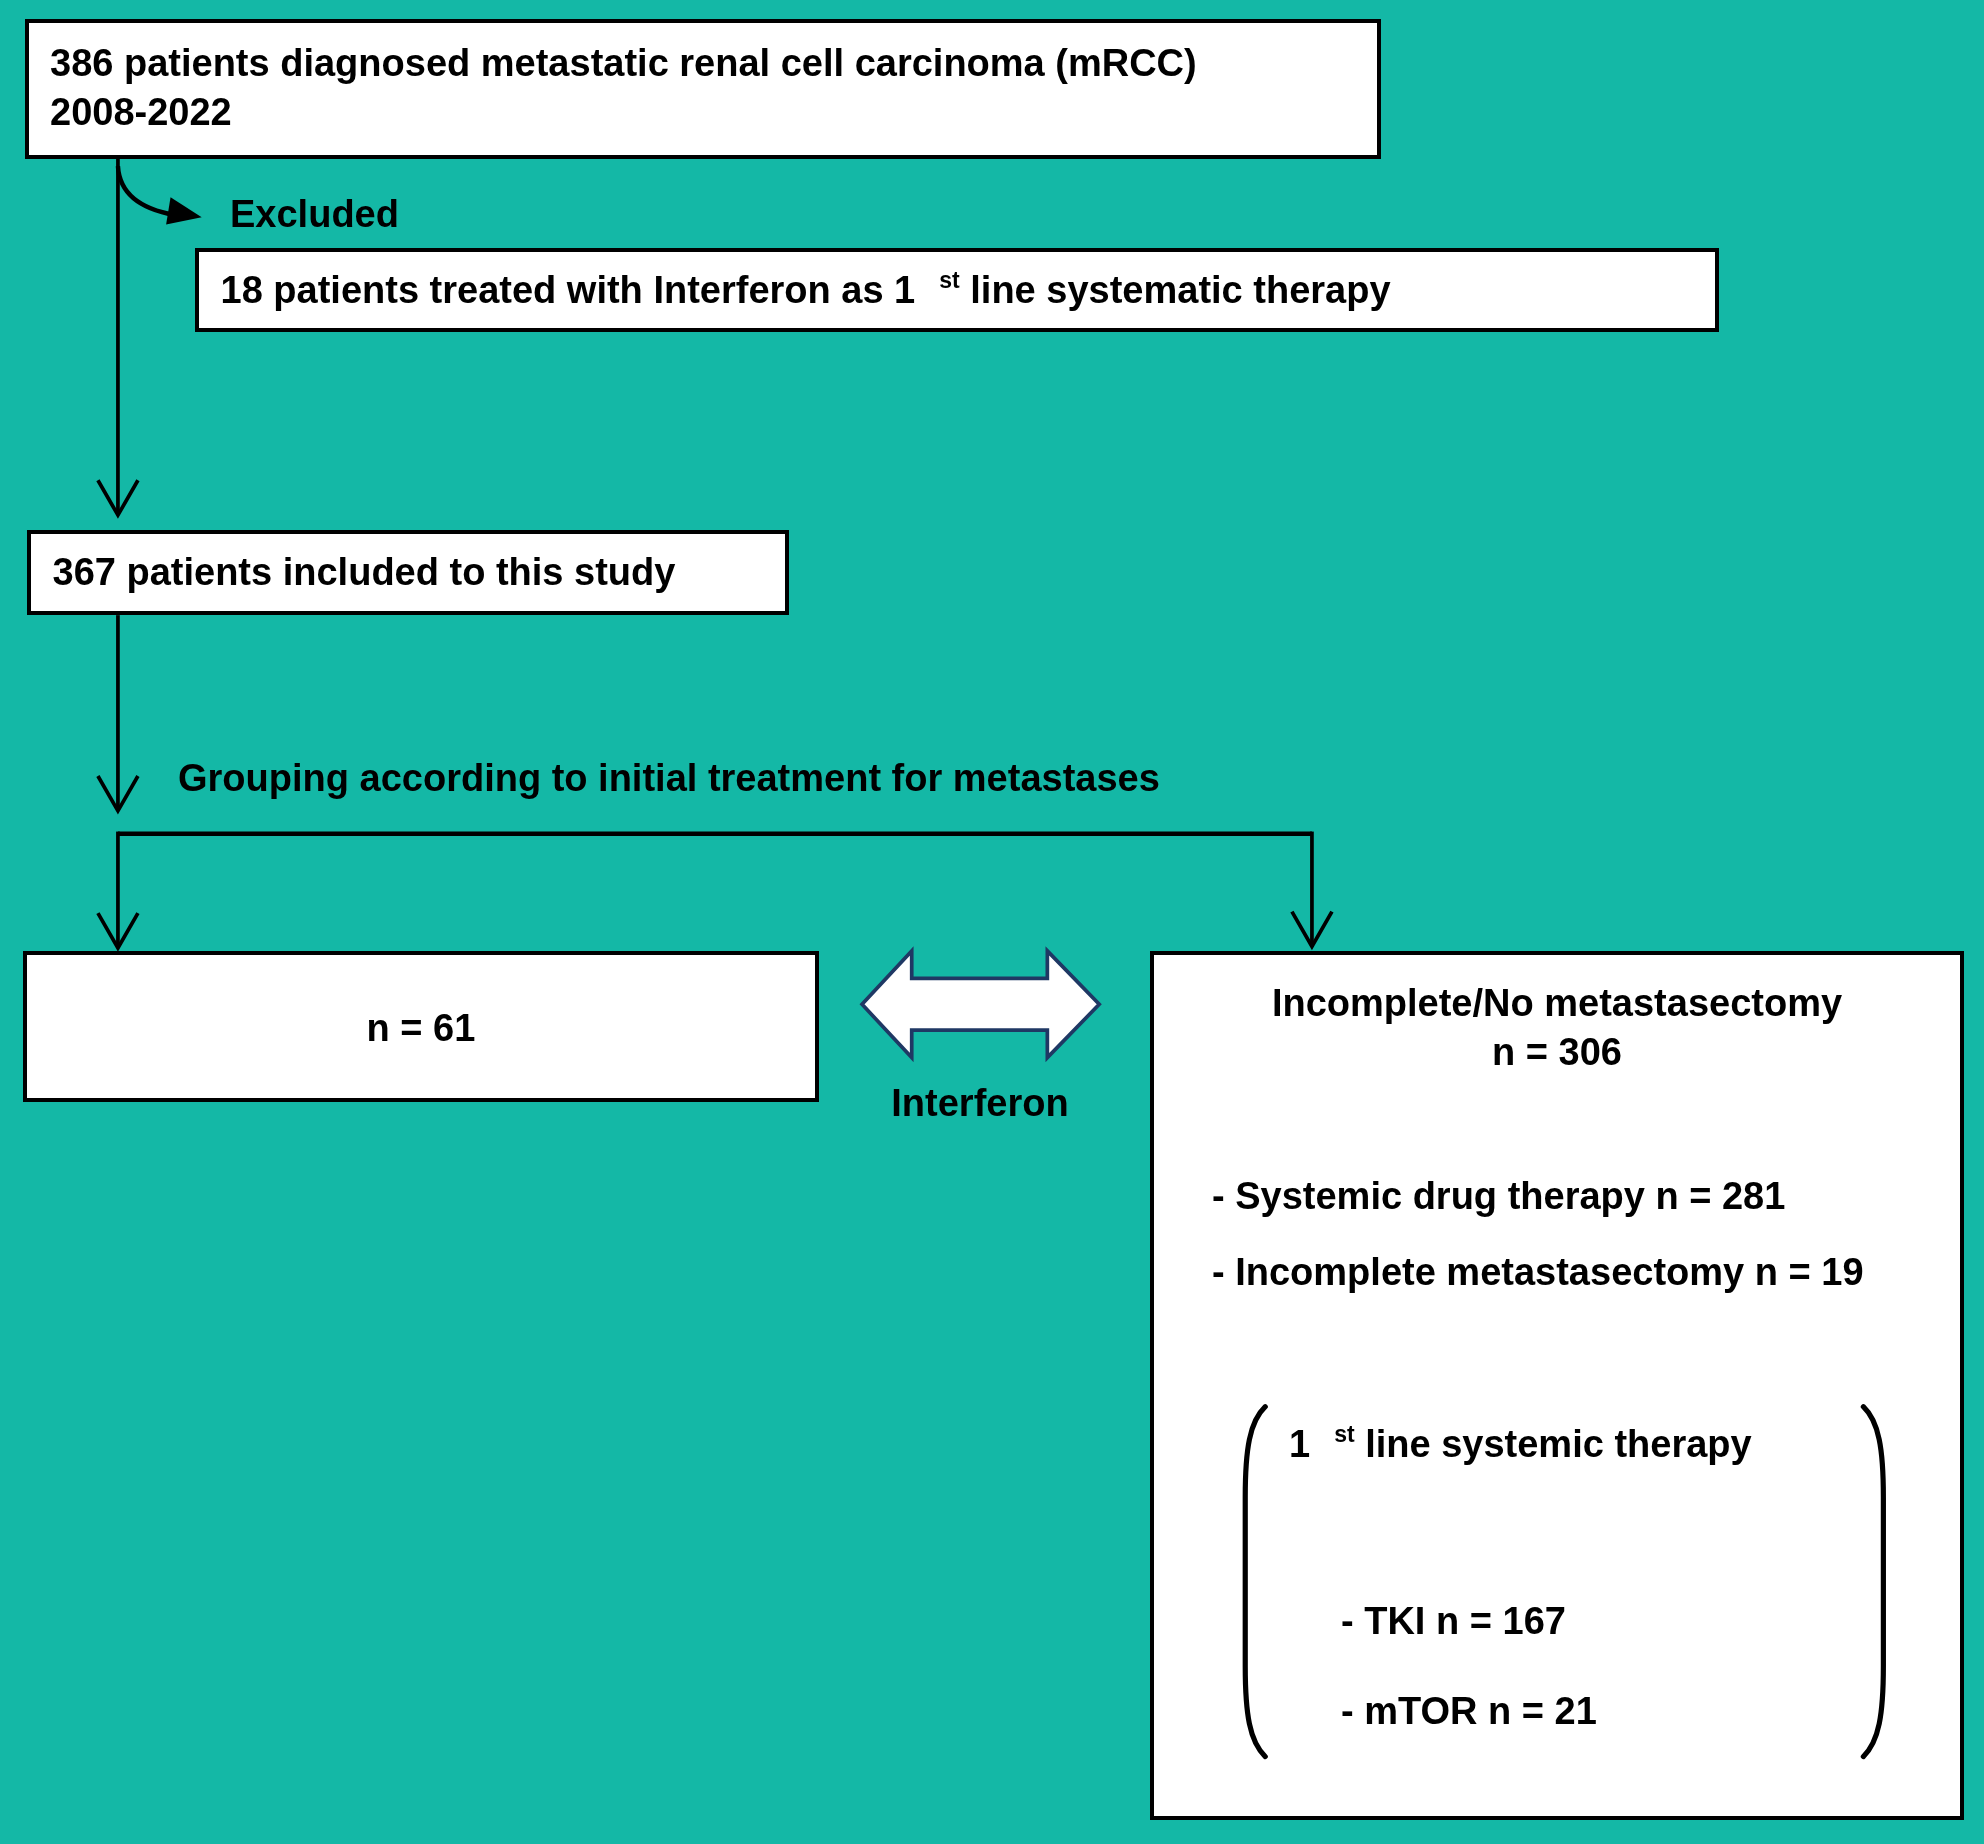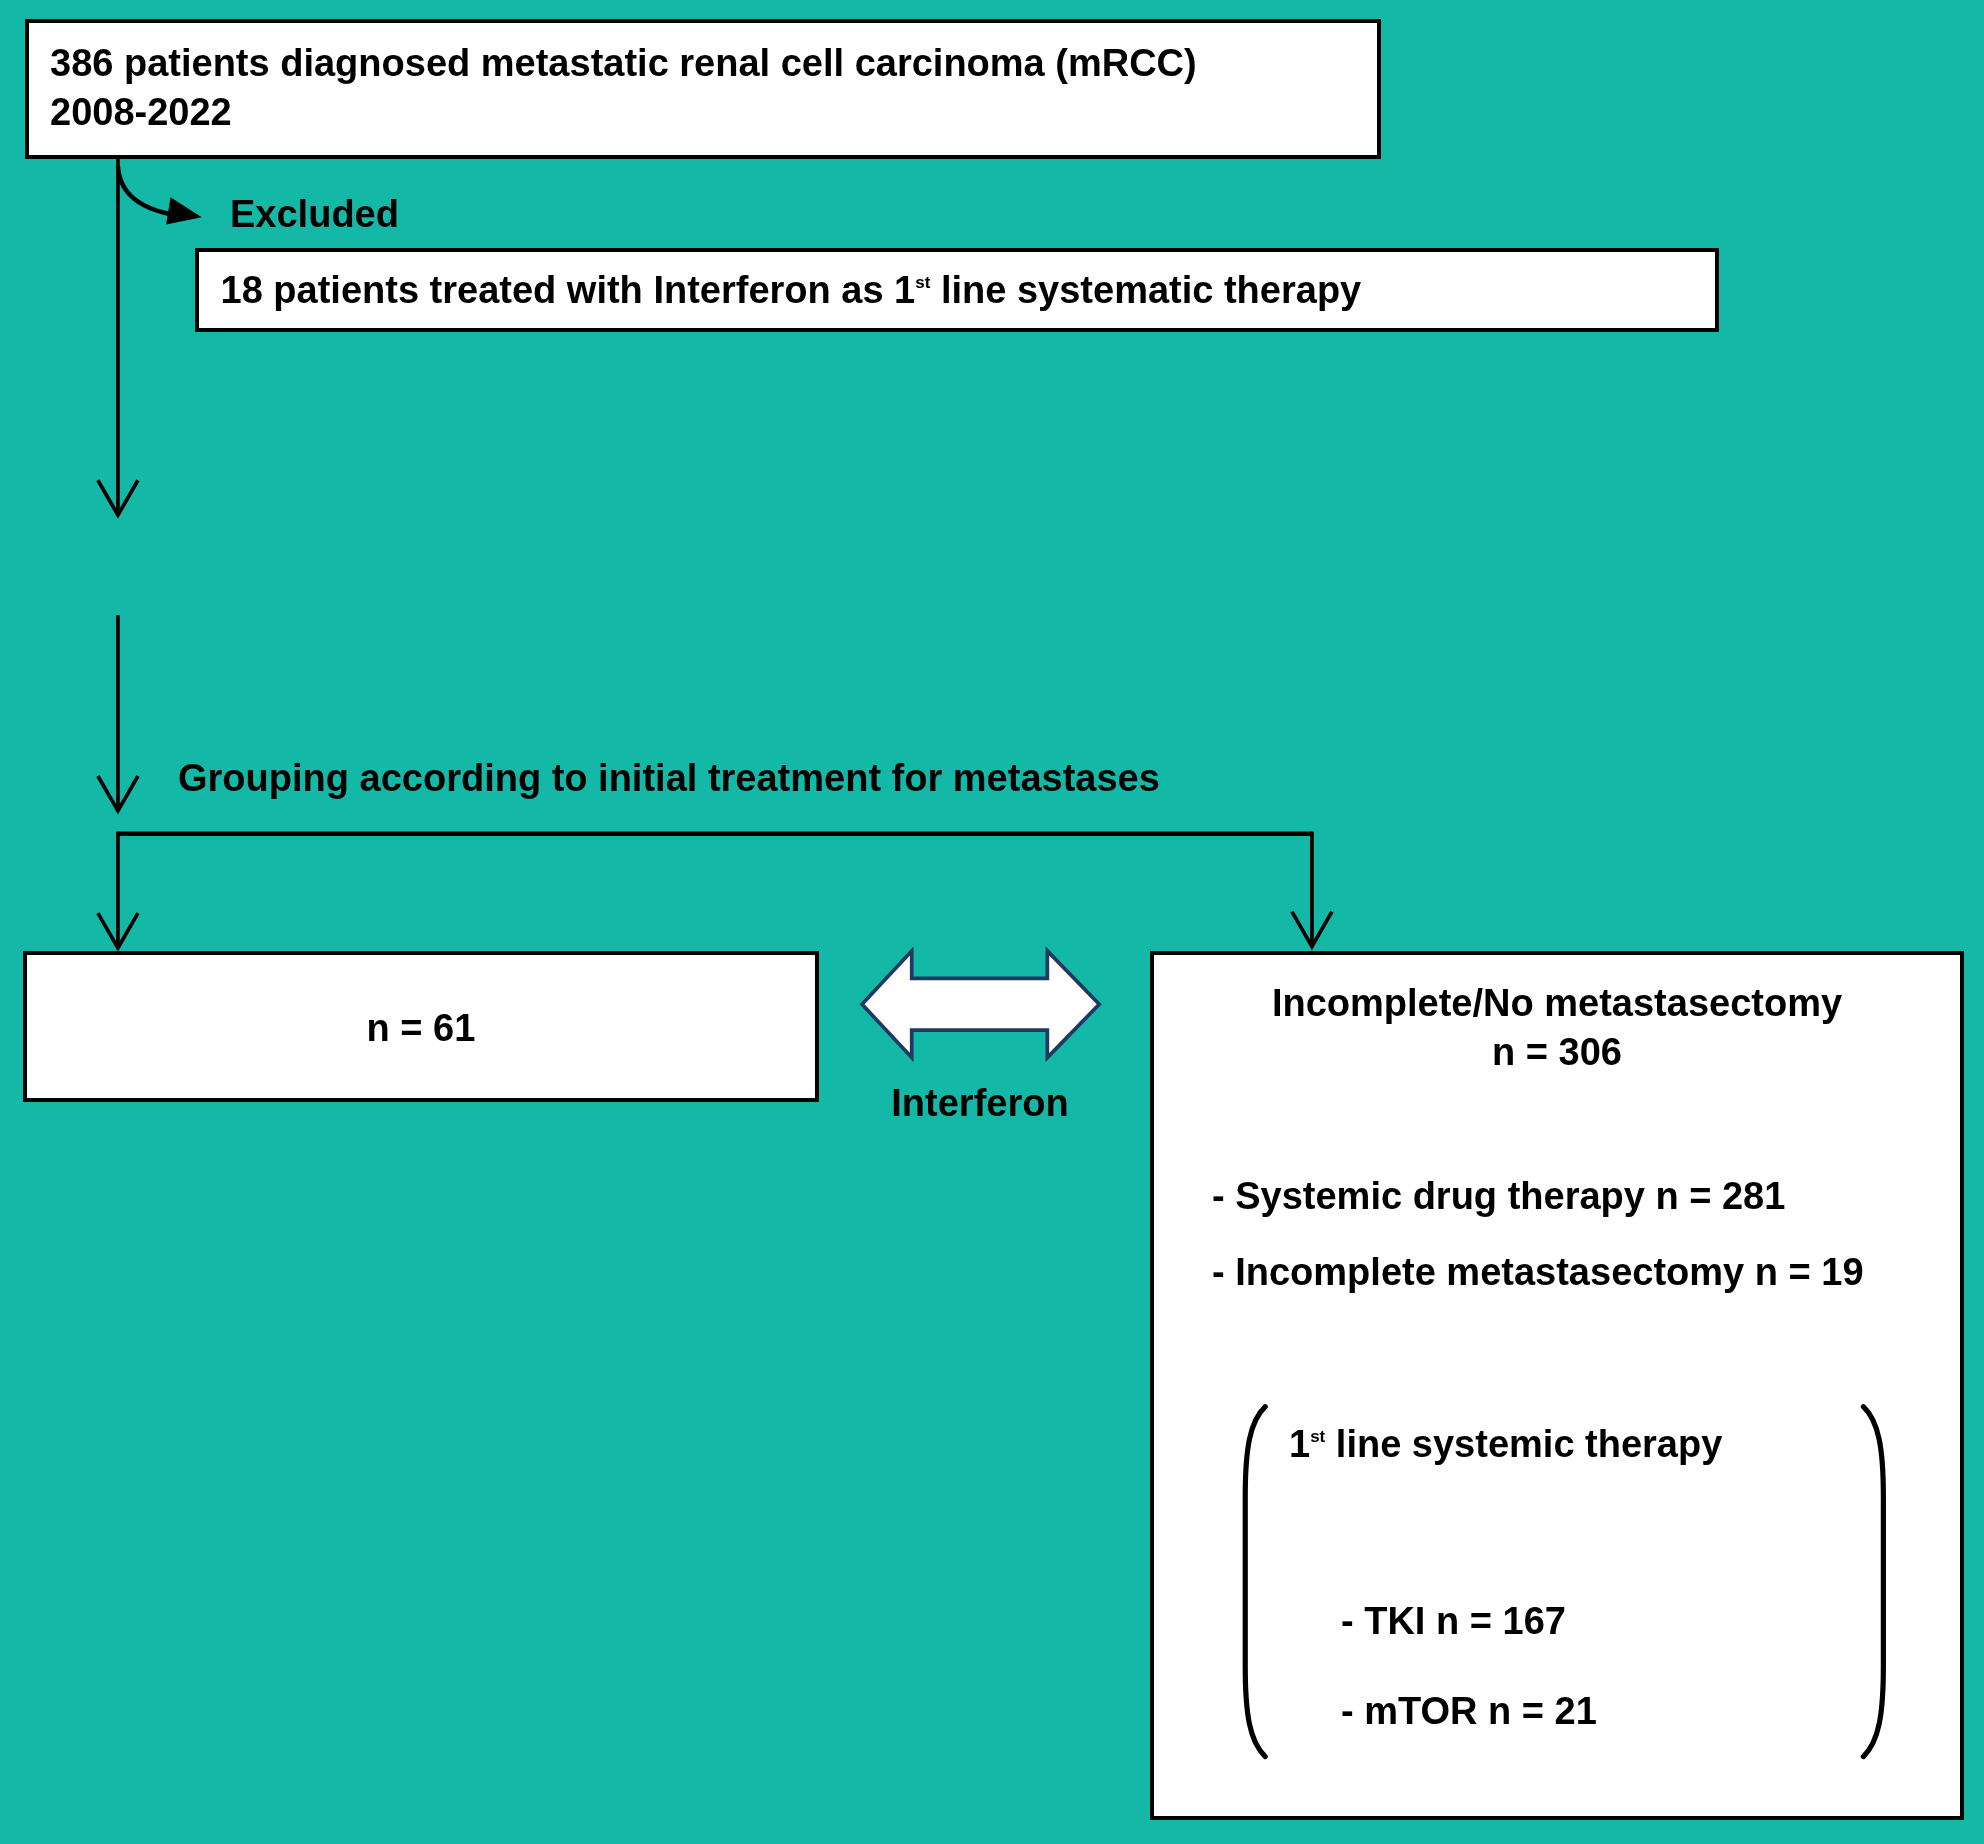--- a/index.html
+++ b/index.html
@@ -35,23 +35,24 @@
     padding-left: 21.5px;
   }
   .center-col {
     display: flex;
     flex-direction: column;
     align-items: center;
     justify-content: center;
     text-align: center;
   }
   sup.sp {
-    font-size: 17px;
+    font-size: 23px;
     line-height: 0;
     vertical-align: 15px;
+    margin-left: 24px;
   }
   #connector-layer {
     position: absolute;
     left: 0;
     top: 0;
     pointer-events: none;
   }
   
   #right-box .inner-lbl {
     position: absolute;
@@ -75,20 +76,23 @@
   </div>
 
   <div class="lbl" style="left:230px; top:195px;">Excluded</div>
 
   <div class="box pad-left" id="excluded-box" style="left:195px; top:248px; width:1524px; height:84px;">
     <div style="white-space:nowrap;">
       <span>18 patients treated with Interferon as 1</span><sup class="sp">st</sup><span> line systematic therapy</span>
     </div>
   </div>
 
+  <div class="box pad-left" id="included-box" style="left:27px; top:530px; width:762px; height:85px;">
+    <div style="white-space:nowrap;">367 patients included to this study</div>
+  </div>
 
   <div class="lbl" style="left:178px; top:759px;">Grouping according to initial treatment for metastases</div>
 
   <div class="box center-col" id="left-box" style="left:23px; top:951px; width:796px; height:151px; padding-top:4.4px;">
     <div>n = 61</div>
   </div>
 
   <div class="lbl" style="left:832px; top:1084px; width:296px; text-align:center;">Interferon</div>
 
   <div class="box" id="right-box" style="left:1150px; top:951px; width:814px; height:869px;">

